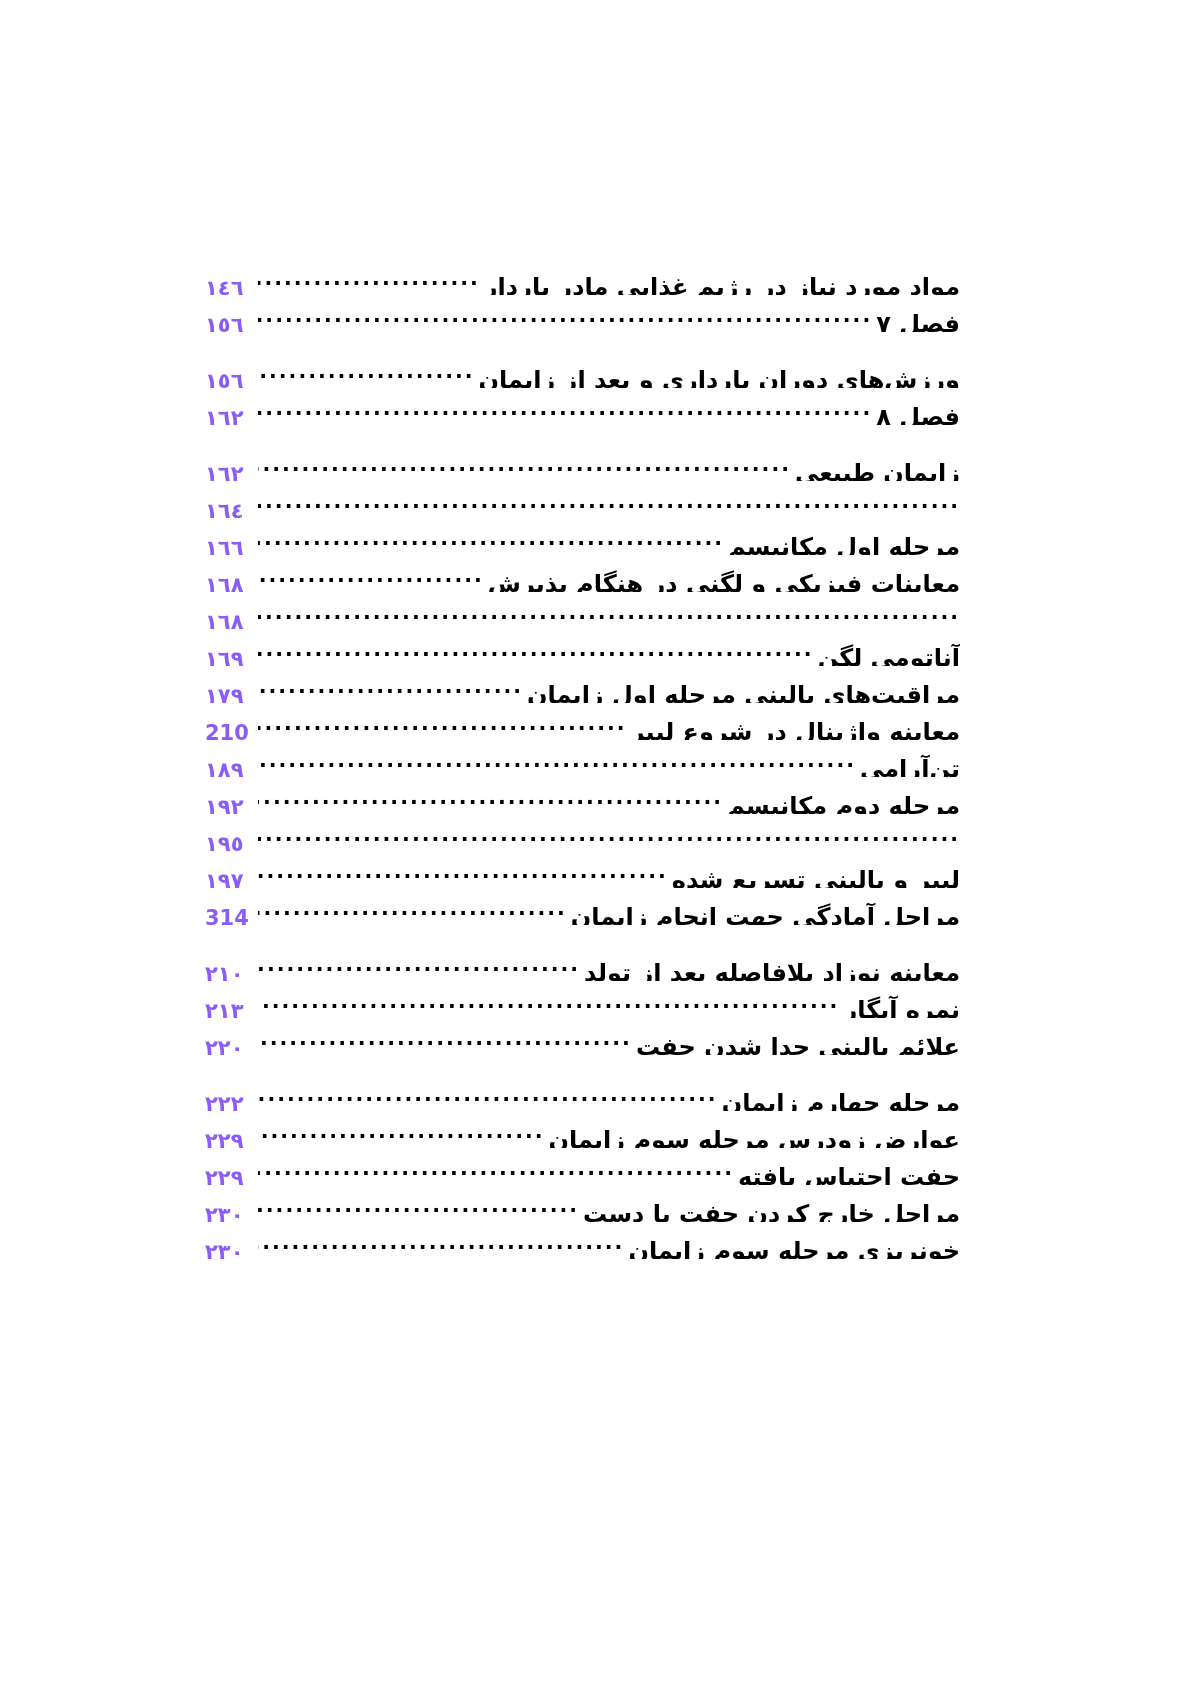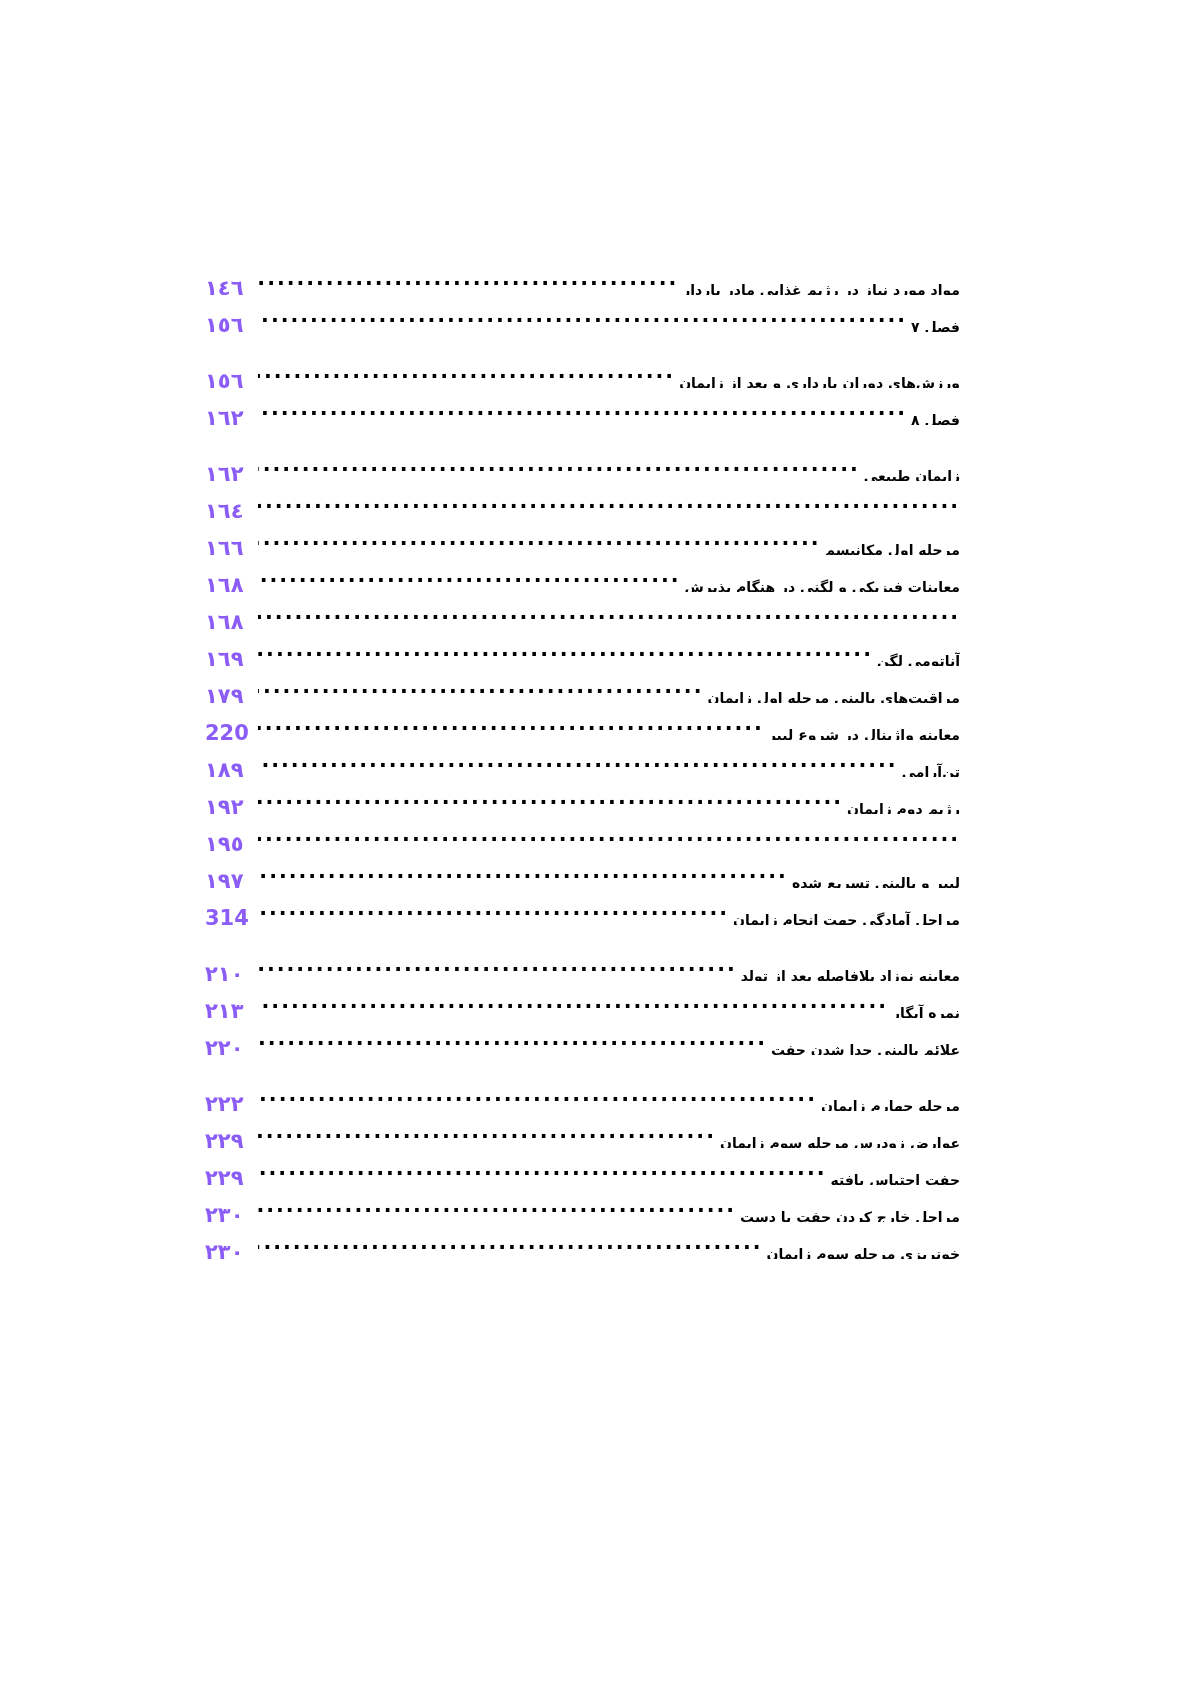--- a/index.html
+++ b/index.html
@@ -32,21 +32,21 @@
     height: 37px;
     direction: rtl;
     white-space: nowrap;
     overflow: hidden;
   }
   .toc-row.gap-before {
     margin-top: 19px;
   }
   .toc-title {
     flex: 0 0 auto;
-    font-size: 14px;
+    font-size: 24px;
     font-weight: bold;
     color: #000000;
     letter-spacing: 0px;
     line-height: 37px;
     padding-left: 4px;
   }
   .toc-leader {
     flex: 1 1 auto;
     position: relative;
     overflow: hidden;
@@ -132,29 +132,29 @@
         <span class="toc-page">١٦٩</span>
       </div>
       <div class="toc-row">
         <span class="toc-title">مراقبت‌های بالینی مرحله اول زایمان</span>
         <span class="toc-leader"></span>
         <span class="toc-page">١٧٩</span>
       </div>
       <div class="toc-row">
         <span class="toc-title">معاینه واژینال در شروع لیبر</span>
         <span class="toc-leader"></span>
-        <span class="toc-page">220</span>
+        <span class="toc-page">210</span>
       </div>
       <div class="toc-row">
         <span class="toc-title">تن‌آرامی</span>
         <span class="toc-leader"></span>
         <span class="toc-page">١٨٩</span>
       </div>
       <div class="toc-row">
-        <span class="toc-title">رژیم دوم زایمان</span>
+        <span class="toc-title">مرحله دوم مکانیسم</span>
         <span class="toc-leader"></span>
         <span class="toc-page">١٩٢</span>
       </div>
       <div class="toc-row">
         <span class="toc-leader"></span>
         <span class="toc-page">١٩٥</span>
       </div>
       <div class="toc-row">
         <span class="toc-title">لیبر و بالینی تسریع شده</span>
         <span class="toc-leader"></span>

